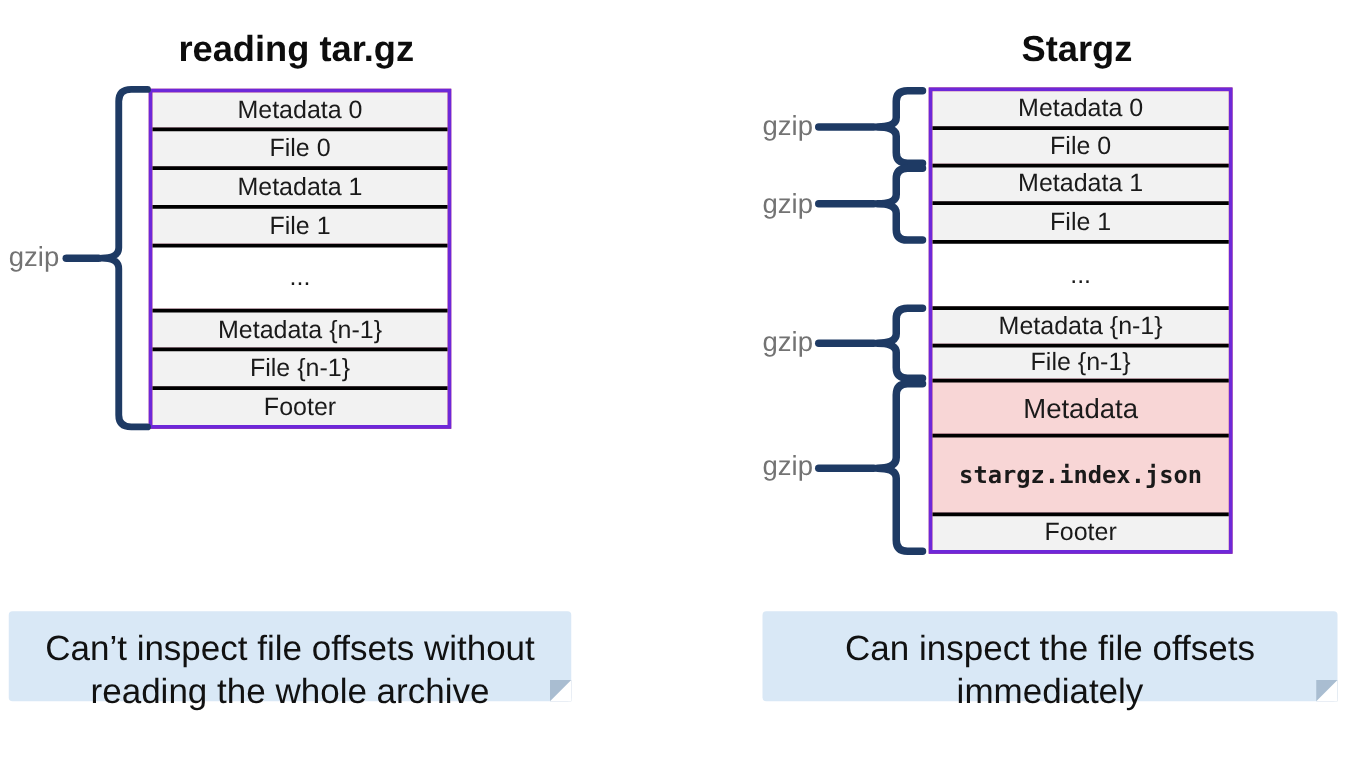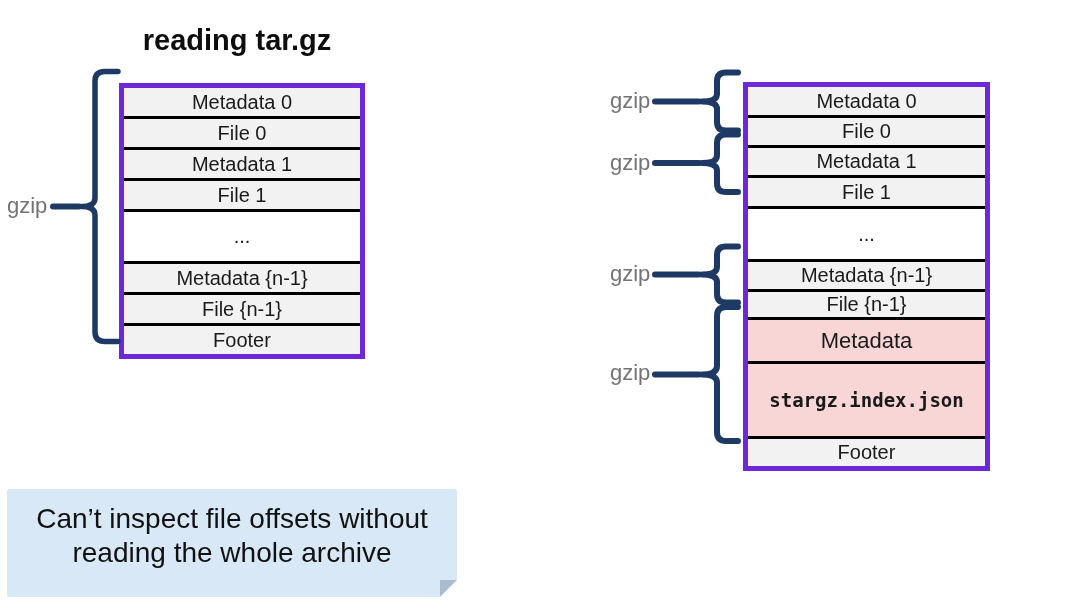--- a/index.html
+++ b/index.html
@@ -4,21 +4,21 @@
 <style>
   html,body { margin:0; padding:0; background:#ffffff; }
   body { width:1088px; height:608px; font-family:"Liberation Sans", sans-serif; }
   .stage { position:relative; width:1088px; height:608px; background:#ffffff; overflow:hidden; }
 
   .diagram-title { position:absolute; top:22px; height:36px; line-height:36px;
     font-size:29px; font-weight:bold; color:#0d0d0d; text-align:center; }
   #left-title  { left:119px; width:236px; }
   #right-title { left:743px; width:237px; }
 
-  .stack { position:absolute; border:5px solid #6d28d9; background:#be185d;margin-top:12px; }
+  .stack { position:absolute; border:3px solid #6d28d9; background:#be185d; }
   #left-stack  { left:119px; top:71px; width:236px; }
   #right-stack { left:743px; top:70px; width:237px; }
 
   .row { box-sizing:border-box; border-top:3px solid #000; background:var(--row-gray);
     font-size:20px; color:#1a1a1a; display:flex; align-items:center; justify-content:center;
     overflow:hidden; white-space:nowrap; }
   .row:first-child { border-top:none; }
   .row.white { background:var(--row-white); }
   .row.pink  { background:var(--pink); }
   .row.big   { font-size:22px; }
@@ -30,34 +30,35 @@
   #gzip-right-1 { left:610px; top:150px; }
   #gzip-right-2 { left:610px; top:261px; }
   #gzip-right-3 { left:610px; top:360px; }
 
   #brace-layer { position:absolute; left:0; top:0; width:1088px; height:608px; pointer-events:none; }
   #brace-layer path { fill:none; stroke:var(--navy); stroke-linecap:round; stroke-linejoin:round; }
   .brace-big   { stroke-width:5.5px; }
   .brace-small { stroke-width:6px; }
   .connector   { stroke-width:6px; }
 
-  .callout { position:absolute; top:489px; height:108px; box-sizing:border-box;
+  .callout { position:absolute; top:489px; height:72px; box-sizing:border-box;
     background:var(--callout-blue); border-radius:3px; padding:13px 14px;
     font-size:28px; line-height:34px; color:#111; text-align:center; }
   #left-callout  { left:7px;   width:450px; }
   #right-callout { left:610px; width:460px; }
   .fold { position:absolute; right:0; bottom:0; width:0; height:0;
     border-top:17px solid var(--fold-gray); border-right:17px solid #ffffff; }
 </style>
 </head>
 <body>
 
 <div class="stage">
 
   <div id="left-title" class="diagram-title">reading tar.gz</div>
+  <div id="right-title" class="diagram-title">Stargz</div>
 
   <div id="left-stack" class="stack">
     <div class="row" style="height:28px">Metadata 0</div>
     <div class="row" style="height:31px">File 0</div>
     <div class="row" style="height:31px">Metadata 1</div>
     <div class="row" style="height:31px">File 1</div>
     <div class="row white" style="height:52px">...</div>
     <div class="row" style="height:31px">Metadata {n-1}</div>
     <div class="row" style="height:31px">File {n-1}</div>
     <div class="row" style="height:31px">Footer</div>
@@ -65,21 +66,21 @@
 
   <div id="right-stack" class="stack">
     <div class="row" style="height:28px">Metadata 0</div>
     <div class="row" style="height:30px">File 0</div>
     <div class="row" style="height:30px">Metadata 1</div>
     <div class="row" style="height:31px">File 1</div>
     <div class="row white" style="height:53px">...</div>
     <div class="row" style="height:30px">Metadata {n-1}</div>
     <div class="row" style="height:28px">File {n-1}</div>
     <div class="row pink big" style="height:44px">Metadata</div>
-    <div class="row pink mono" style="height:75px">stargz.index.json</div>
+    <div class="row pink mono" style="height:63px">stargz.index.json</div>
     <div class="row" style="height:30px">Footer</div>
   </div>
 
   <div id="gzip-left" class="gzip-label">gzip</div>
   <div id="gzip-right-0" class="gzip-label">gzip</div>
   <div id="gzip-right-1" class="gzip-label">gzip</div>
   <div id="gzip-right-2" class="gzip-label">gzip</div>
   <div id="gzip-right-3" class="gzip-label">gzip</div>
 
   <svg id="brace-layer" viewBox="0 0 1088 608" xmlns="http://www.w3.org/2000/svg">
@@ -96,14 +97,18 @@
     <path class="connector" d="M 655 274.5 L 699 274.5"></path>
 
     <path class="brace-small" d="M 738 307 L 726 307 Q 717 307 717 316 L 717 366 Q 717 374.5 702 374.5 Q 717 374.5 717 382.5 L 717 432 Q 717 441 726 441 L 738 441"></path>
     <path class="connector" d="M 655 374.5 L 699 374.5"></path>
   </svg>
 
   <div id="left-callout" class="callout">
     <span>Can’t inspect file offsets without reading the whole archive</span>
     <span class="fold"></span>
   </div>
+  <div id="right-callout" class="callout">
+    <span>Can inspect the file offsets immediately</span>
+    <span class="fold"></span>
+  </div>
 
 </div>
 
 </body></html>

